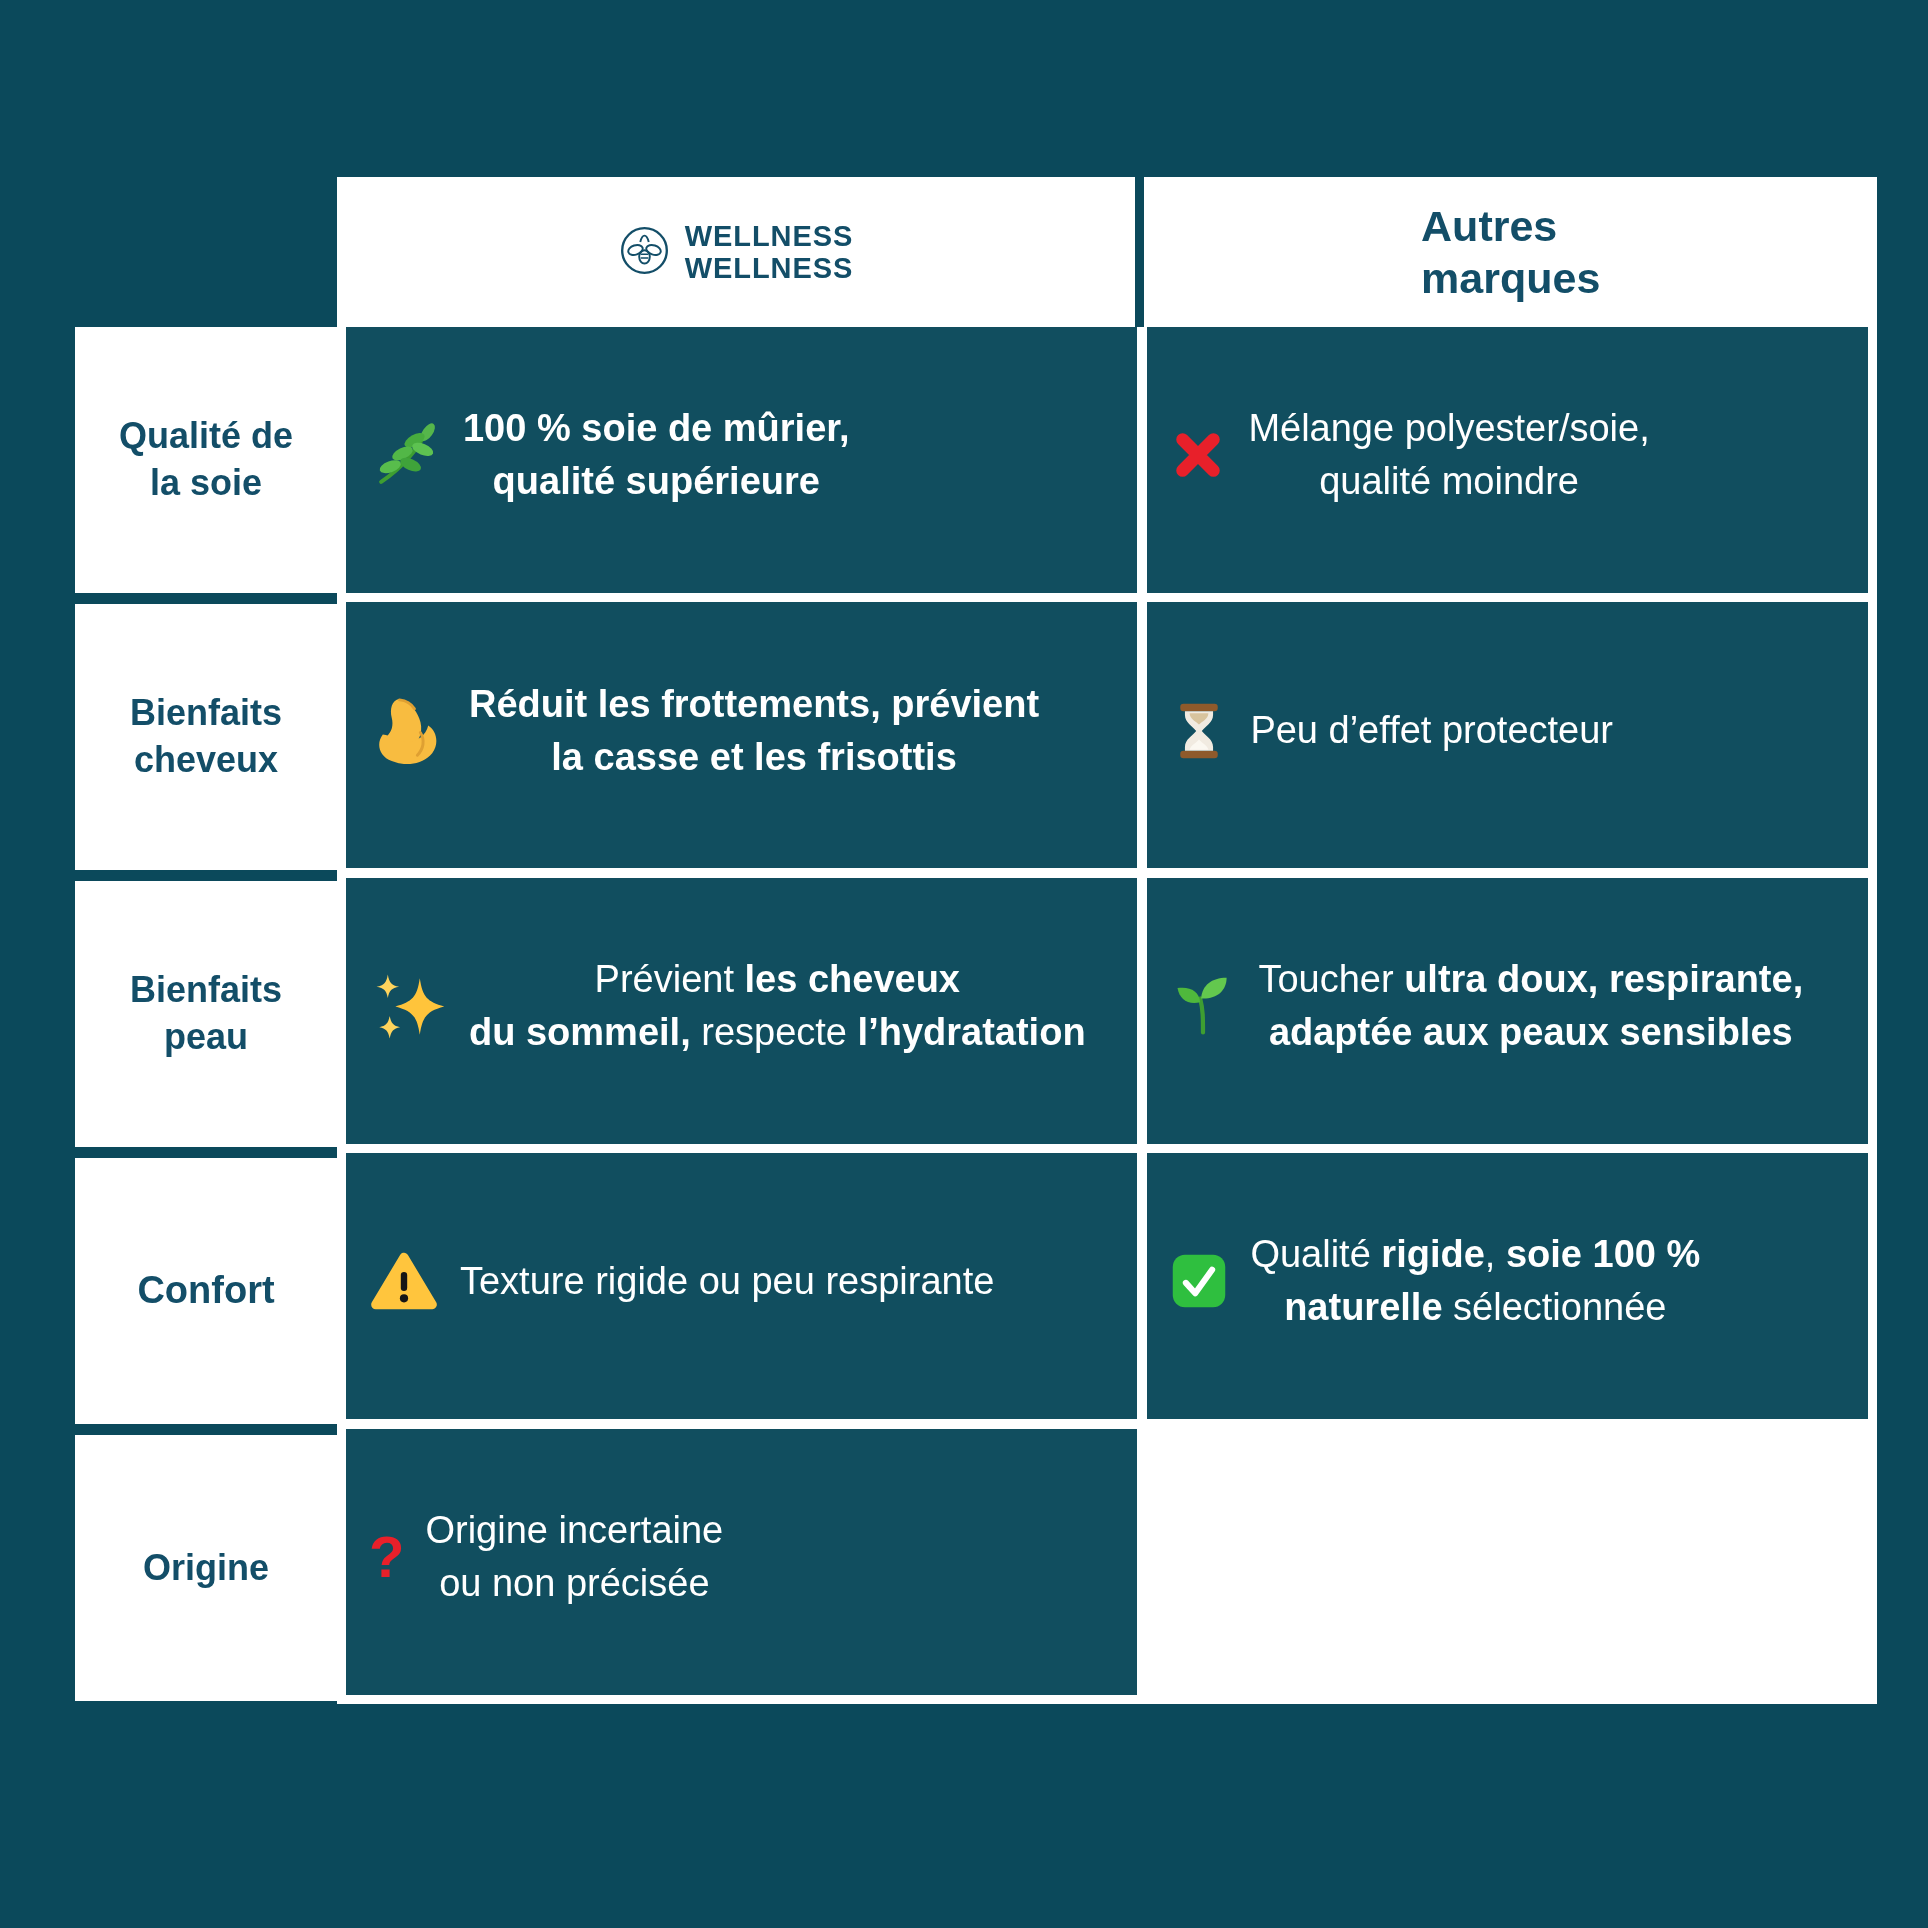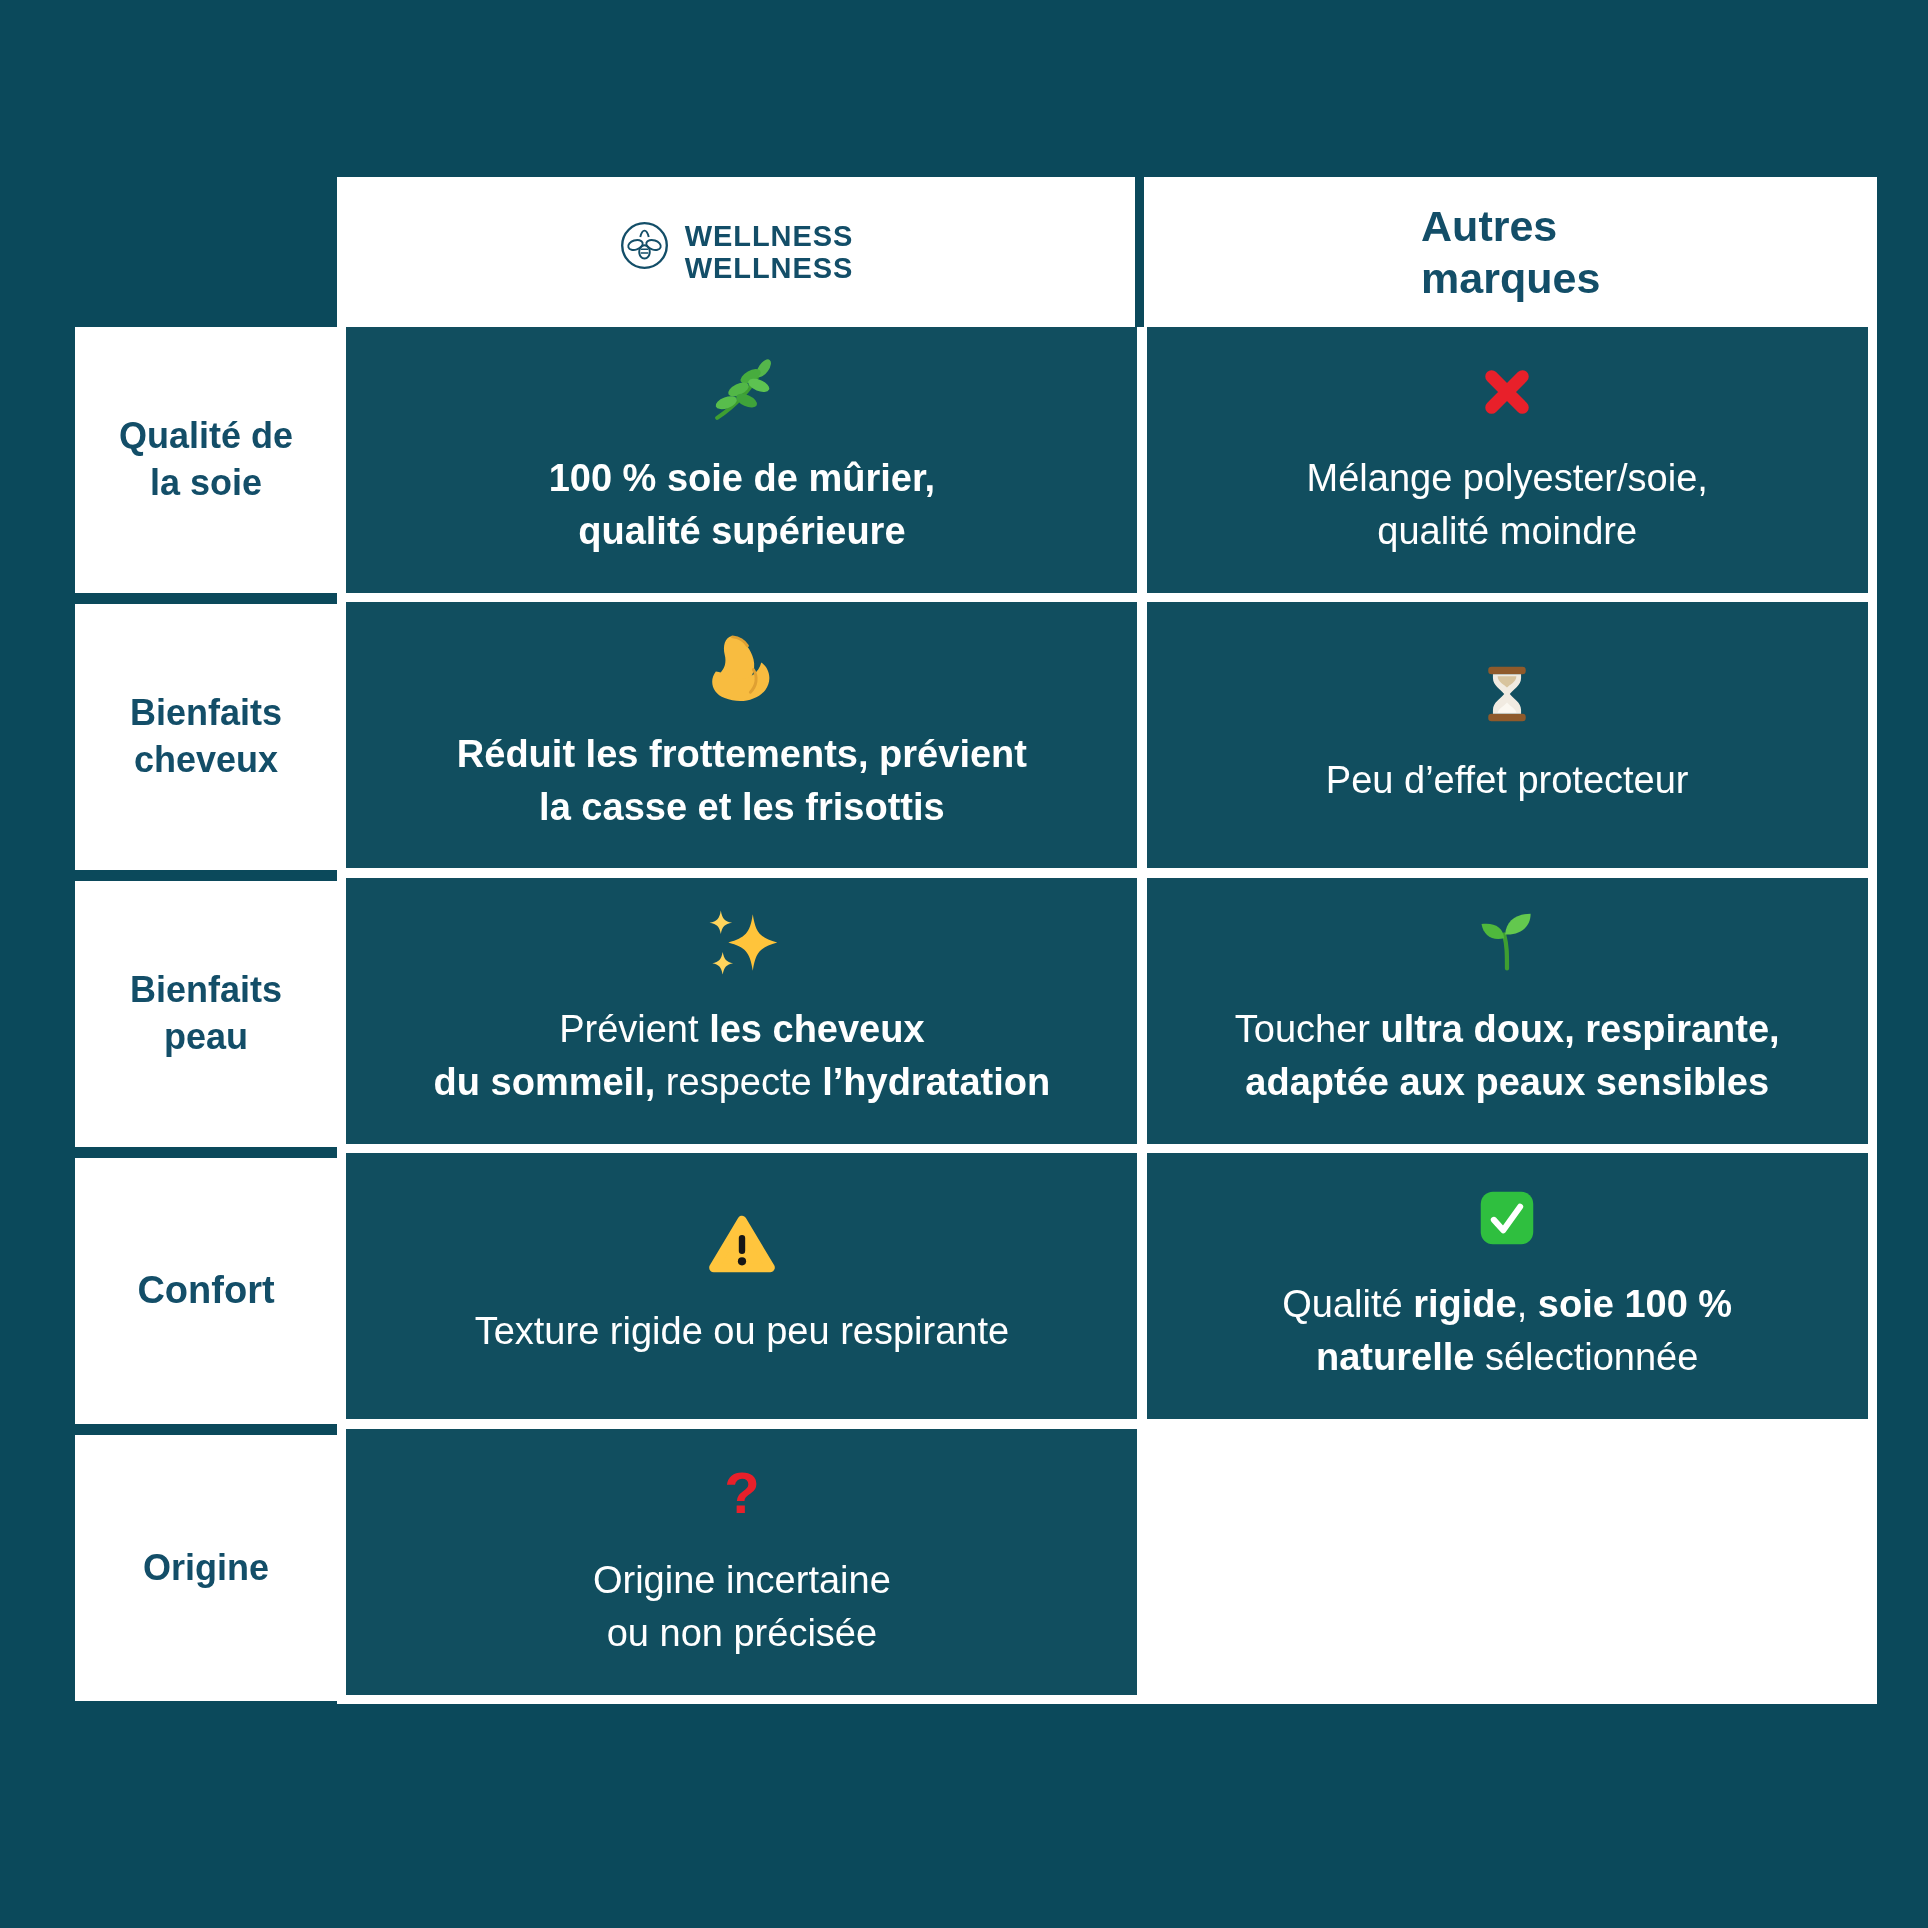--- a/index.html
+++ b/index.html
@@ -6,31 +6,31 @@
   body{
     width:1928px;height:1928px;position:relative;overflow:hidden;
     background:#0B495B;
     font-family:"Liberation Sans","DejaVu Sans",sans-serif;
   }
   
   .header-row{position:absolute;left:337px;top:177px;width:1540px;height:150px;display:flex;gap:9.4px}
   .hcell{background:#FFFFFF;display:flex;align-items:center;justify-content:center}
   .hcell.brand{width:798px}
   .hcell.other{flex:1;color:#134E68;font-weight:700;font-size:43px;line-height:1.22;text-align:left}
-  .logo{display:flex;gap:15px}
+  .logo{display:flex;align-items:center;gap:15px}
   .logo-text{color:#134E68;font-weight:700;font-size:29px;line-height:1.12;letter-spacing:0.9px;text-align:left}
   
   .labels{position:absolute;left:75px;top:327px;width:262px;display:flex;flex-direction:column;gap:11px}
   .lcell{height:266px;background:#FFFFFF;color:#134E68;font-weight:700;font-size:36px;line-height:1.3;
          display:flex;align-items:center;justify-content:center;text-align:center}
   .lcell.small{font-size:38px}
   
   .grid{position:absolute;left:337px;top:327px;width:1540px;background:#FFFFFF;box-sizing:border-box;
         padding:0 9.4px 9.4px 9.4px;display:grid;grid-template-columns:791px 1fr;grid-auto-rows:266px;gap:9.4px}
-  .cell{background:#114E5F;color:#FFFFFF;display:flex;flex-direction:column;align-items:center;justify-content:center;
+  .cell{background:#114E5F;color:#FFFFFF;display:flex;flex-direction:row;align-items:center;
         text-align:center;gap:21px;padding:5.6px 22.6px 15px;font-size:38px;line-height:1.4;font-weight:400}
   .cell b{font-weight:700}
   .icon{height:79px;display:flex;align-items:center;justify-content:center}
   .qmark{color:#E8202A;font-size:58px;font-weight:700;line-height:1;font-family:"Liberation Sans","DejaVu Sans",sans-serif}
 </style>
 </head>
 <body>
 
 <div class="header-row">
   <div class="hcell brand">

